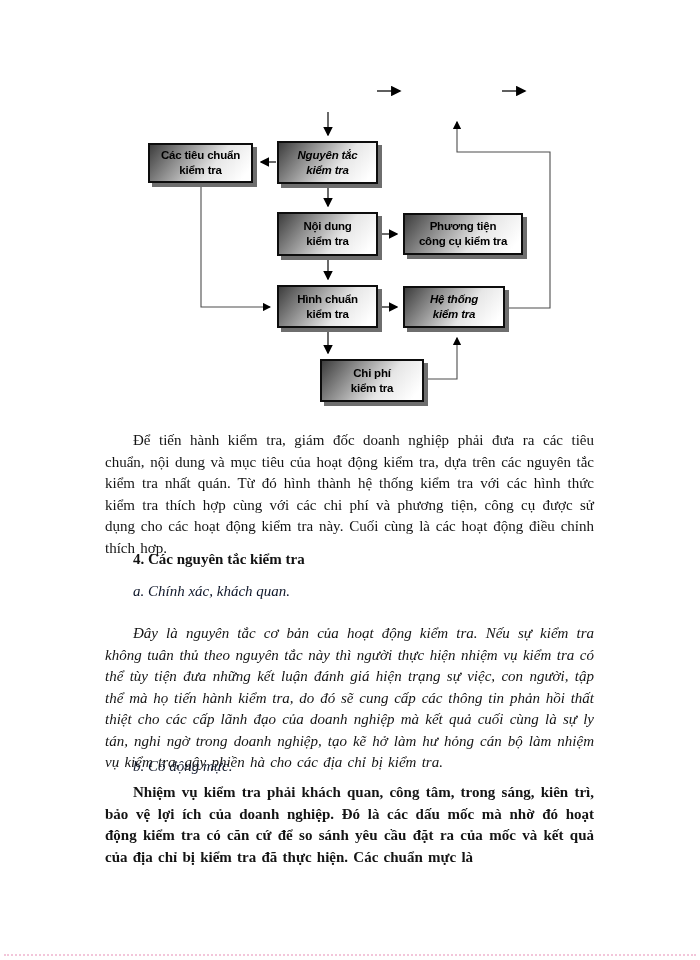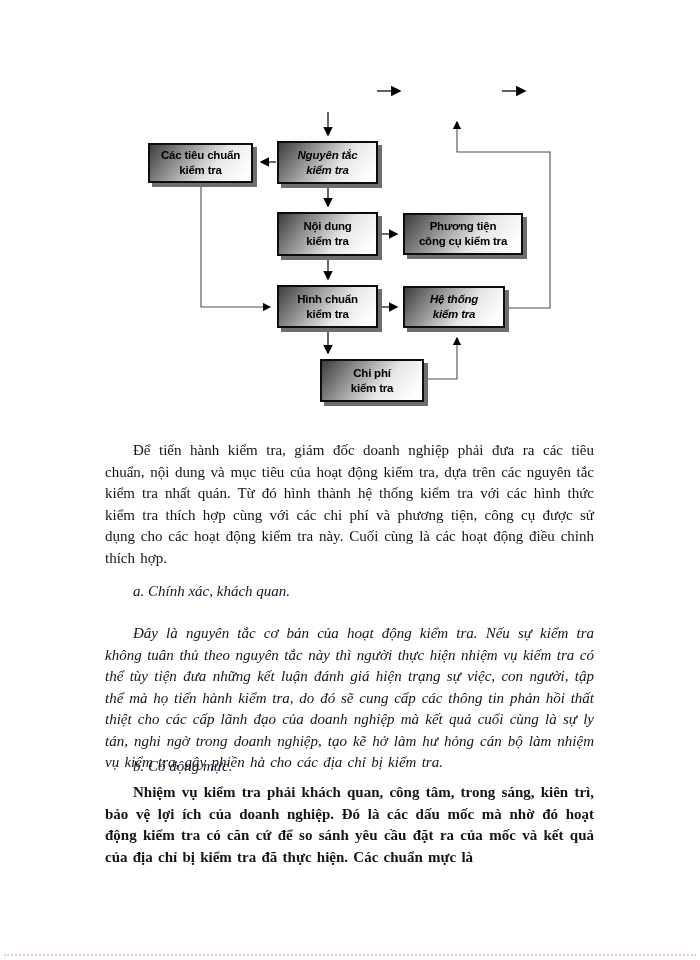--- a/index.html
+++ b/index.html
@@ -51,21 +51,21 @@
     position: absolute;
     left: 105px;
     width: 489px;
     font-size: 15px;
     line-height: 21.5px;
     text-align: justify;
     text-indent: 28px;
     color: #141414;
     word-spacing: 1.5px;
   }
-  .p-intro { top: 430px; margin-top: 10px; }
+  .p-intro { top: 430px; }
   .heading {
     position: absolute;
     left: 133px; top: 551px;
     font-size: 15px;
     font-weight: bold;
     color: #111;
   }
   .subitem {
     position: absolute;
     left: 133px;
@@ -130,20 +130,21 @@
     <div class="dbox b-hinh-thuc">Hình chuẩn
 kiểm tra</div>
     <div class="dbox b-he-thong">Hệ thống
 kiểm tra</div>
     <div class="dbox b-chi-phi">Chi phí
 kiểm tra</div>
   </div>
 
   <p class="para p-intro">Để tiến hành kiểm tra, giám đốc doanh nghiệp phải đưa ra các tiêu chuẩn, nội dung và mục tiêu của hoạt động kiểm tra, dựa trên các nguyên tắc kiểm tra nhất quán. Từ đó hình thành hệ thống kiểm tra với các hình thức kiểm tra thích hợp cùng với các chi phí và phương tiện, công cụ được sử dụng cho các hoạt động kiểm tra này. Cuối cùng là các hoạt động điều chỉnh thích hợp.</p>
 
+  <div class="heading">4. Các nguyên tắc kiểm tra</div>
 
   <div class="subitem s-a">a. Chính xác, khách quan.</div>
   <p class="para p-a">Đây là nguyên tắc cơ bản của hoạt động kiểm tra. Nếu sự kiểm tra không tuân thủ theo nguyên tắc này thì người thực hiện nhiệm vụ kiểm tra có thể tùy tiện đưa những kết luận đánh giá hiện trạng sự việc, con người, tập thể mà họ tiến hành kiểm tra, do đó sẽ cung cấp các thông tin phản hồi thất thiệt cho các cấp lãnh đạo của doanh nghiệp mà kết quả cuối cùng là sự ly tán, nghi ngờ trong doanh nghiệp, tạo kẽ hở làm hư hỏng cán bộ làm nhiệm vụ kiểm tra, gây phiền hà cho các địa chỉ bị kiểm tra.</p>
 
   <div class="subitem s-b">b. Có động mực.</div>
   <p class="para p-b">Nhiệm vụ kiểm tra phải khách quan, công tâm, trong sáng, kiên trì, bảo vệ lợi ích của doanh nghiệp. Đó là các dấu mốc mà nhờ đó hoạt động kiểm tra có căn cứ để so sánh yêu cầu đặt ra của mốc và kết quả của địa chỉ bị kiểm tra đã thực hiện. Các chuẩn mực là</p>
 
   <div class="dotline"></div>
 </div>
 

